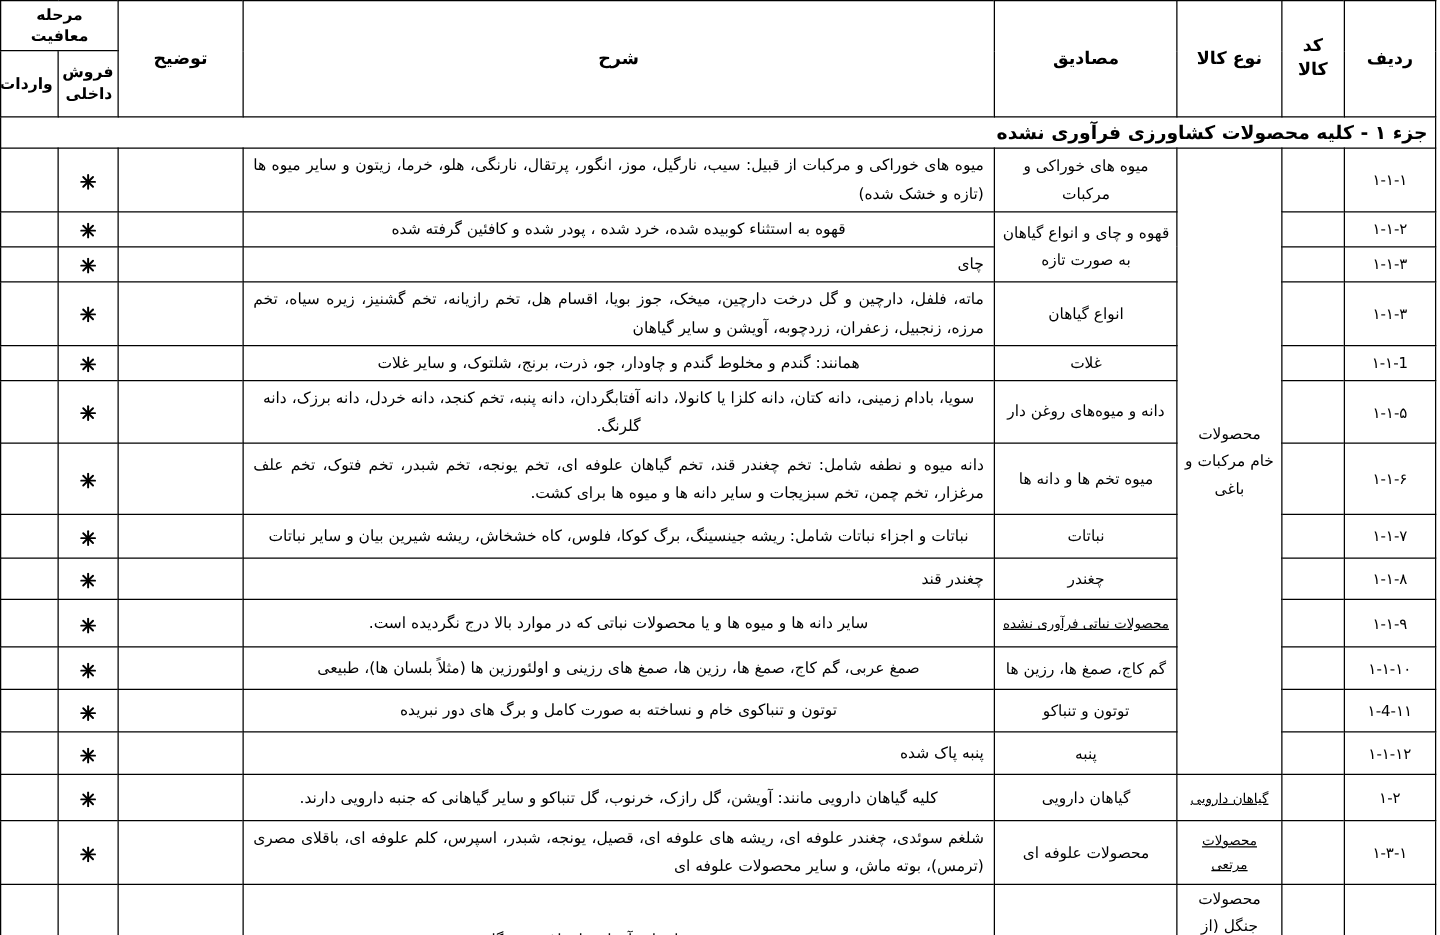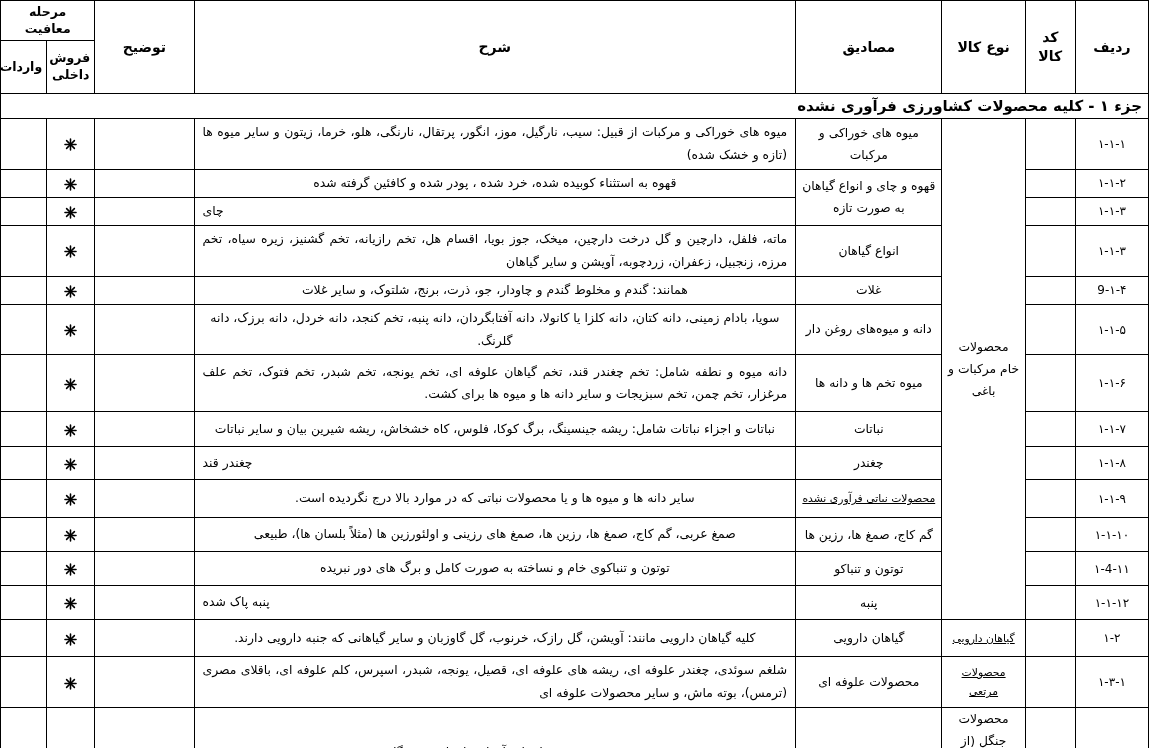--- a/index.html
+++ b/index.html
@@ -4,21 +4,21 @@
 <style>
   html,body{margin:0;padding:0;background:#fff;}
   body{width:1152px;height:748px;font-family:"DejaVu Sans",sans-serif;color:#000;}
   table{direction:rtl;border-collapse:collapse;table-layout:fixed;width:1149px;margin:0;}
   td,th{border:1.5px solid #000;padding:1px 4px;vertical-align:middle;text-align:center;overflow:hidden;}
   th{font-weight:bold;font-size:14px;line-height:1.35;margin-top:36px;}
   th.tight{font-size:12.5px;}
   .section-row td{text-align:right;font-weight:bold;font-size:15px;padding:2px 6px 3px;}
   td.sharh{font-size:12.4px;line-height:1.85;padding:2px 8px;}
   td.sharh.center{text-align:center;}
-  td.sharh.right{text-align:left;}
+  td.sharh.right{text-align:right;}
   td.sharh.justify{text-align:justify;}
   td.masadiq,td.nou{font-size:12.3px;line-height:1.8;padding:0 5px;}
   td.small{font-size:10.8px;text-decoration:underline;}
   td.radif{font-size:12px;}
   td.mark svg{width:13px;height:13px;display:inline-block;vertical-align:middle;}
 </style>
 </head>
 <body>
 
 <table>
@@ -114,21 +114,21 @@
       <line x1="10" y1="1.5" x2="10" y2="18.5"></line>
       <line x1="1.5" y1="10" x2="18.5" y2="10"></line>
       <line x1="4" y1="4" x2="16" y2="16"></line>
       <line x1="16" y1="4" x2="4" y2="16"></line>
     </g>
     <circle cx="10" cy="10" r="2" fill="#000"></circle>
   </svg></td>
         <td class="mark"></td>
       </tr>
       <tr style="height: 26px;">
-        <td class="radif"><span dir="ltr">9-۱-۴</span></td>
+        <td class="radif"><span dir="ltr">۱-۱-1</span></td>
         <td></td>
         <td class="masadiq" rowspan="1">غلات</td>
         <td class="sharh center">همانند: گندم و مخلوط گندم و چاودار، جو، ذرت، برنج، شلتوک، و سایر غلات</td>
         <td></td>
         <td class="mark"><svg viewBox="0 0 20 20" xmlns="http://www.w3.org/2000/svg">
     <g stroke="#000" stroke-width="2.4" stroke-linecap="round">
       <line x1="10" y1="1.5" x2="10" y2="18.5"></line>
       <line x1="1.5" y1="10" x2="18.5" y2="10"></line>
       <line x1="4" y1="4" x2="16" y2="16"></line>
       <line x1="16" y1="4" x2="4" y2="16"></line>
@@ -271,21 +271,21 @@
     </g>
     <circle cx="10" cy="10" r="2" fill="#000"></circle>
   </svg></td>
         <td class="mark"></td>
       </tr>
       <tr style="height: 37px;">
         <td class="radif"><span dir="ltr">۱-۲</span></td>
         <td></td>
         <td class="nou small" rowspan="1">گیاهان دارویی</td>
         <td class="masadiq" rowspan="1">گیاهان دارویی</td>
-        <td class="sharh center">کلیه گیاهان دارویی مانند: آویشن، گل رازک، خرنوب، گل گاوزبان و سایر گیاهانی که جنبه دارویی دارند.</td>
+        <td class="sharh center">کلیه گیاهان دارویی مانند: آویشن، گل رازک، خرنوب، گل تنباکو و سایر گیاهانی که جنبه دارویی دارند.</td>
         <td></td>
         <td class="mark"><svg viewBox="0 0 20 20" xmlns="http://www.w3.org/2000/svg">
     <g stroke="#000" stroke-width="2.4" stroke-linecap="round">
       <line x1="10" y1="1.5" x2="10" y2="18.5"></line>
       <line x1="1.5" y1="10" x2="18.5" y2="10"></line>
       <line x1="4" y1="4" x2="16" y2="16"></line>
       <line x1="16" y1="4" x2="4" y2="16"></line>
     </g>
     <circle cx="10" cy="10" r="2" fill="#000"></circle>
   </svg></td>

